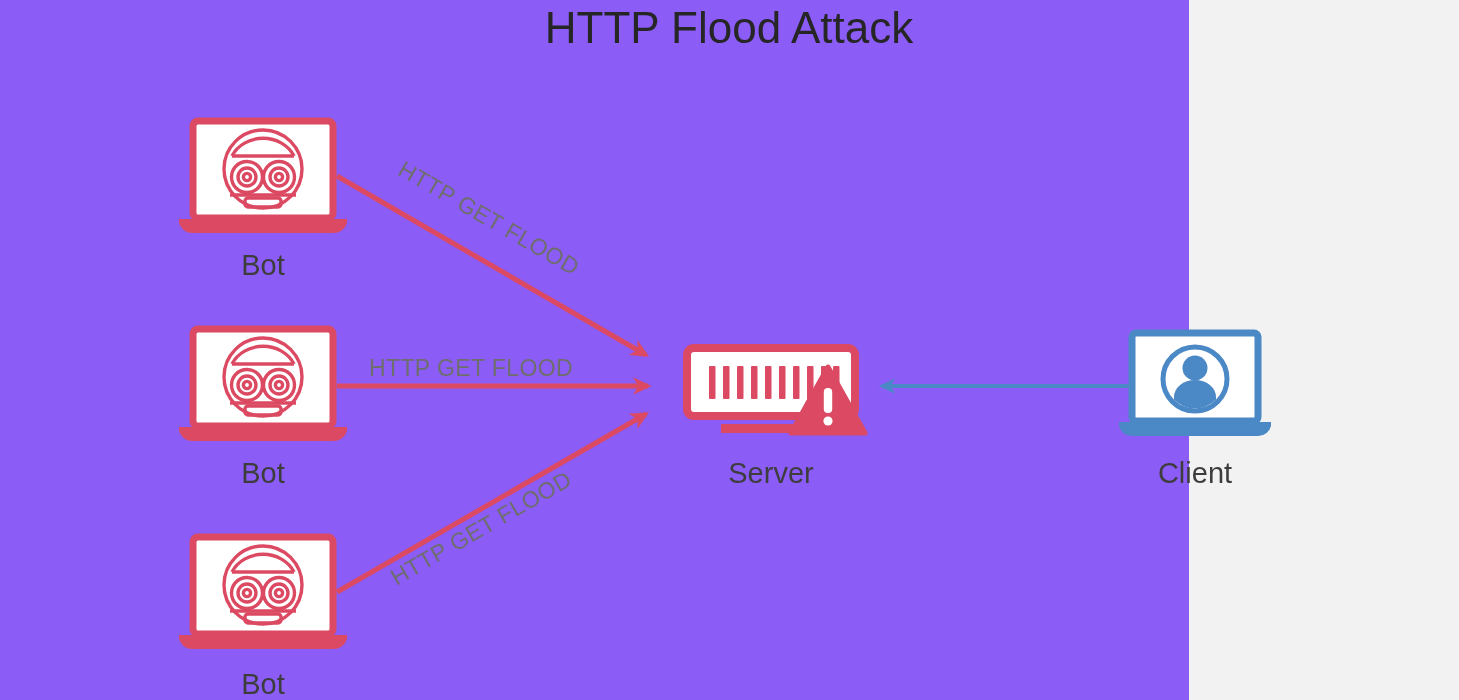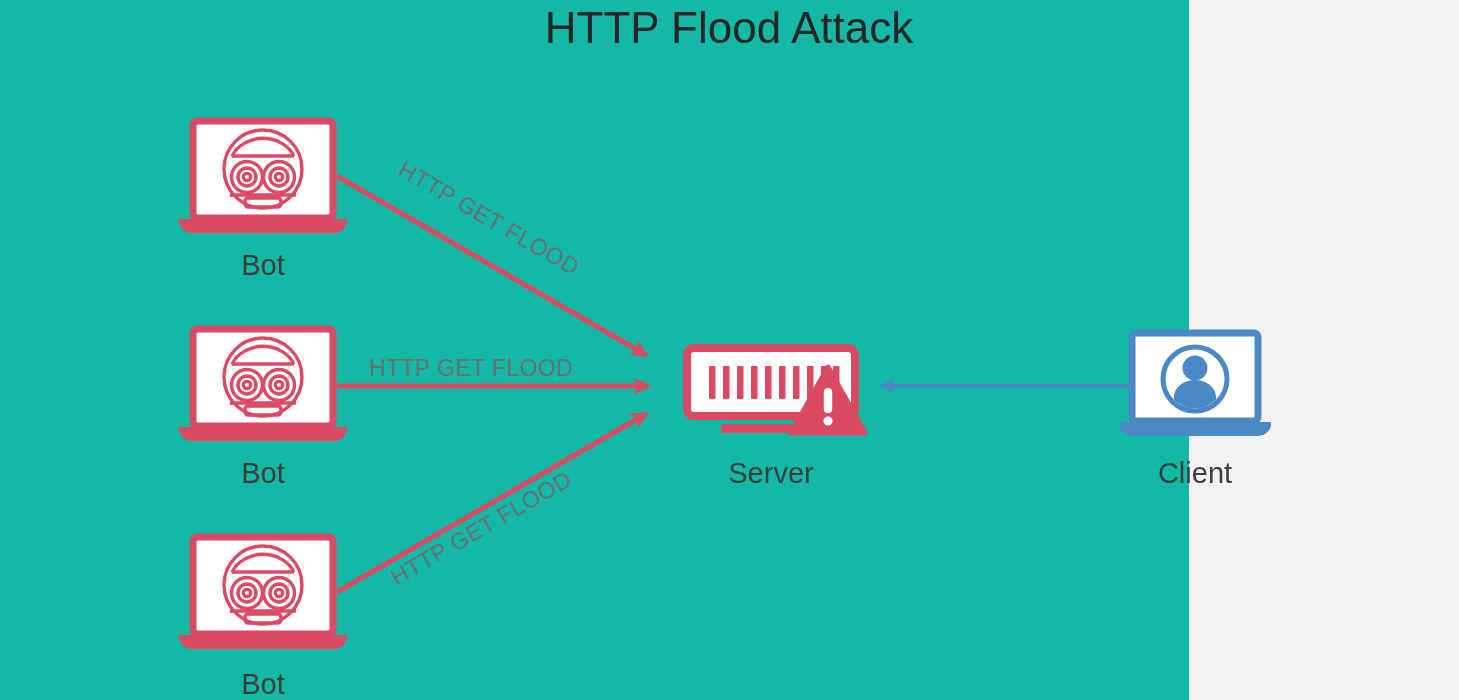--- a/index.html
+++ b/index.html
@@ -10,21 +10,21 @@
   body {
     width: 1459px;
     height: 700px;
     font-family: "Liberation Sans", sans-serif;
     overflow: hidden;
   }
   #canvas {
     position: relative;
     width: 1189px;
     height: 700px;
-    background: #14b8a6;
+    background: #8b5cf6;
   }
   #diagram-svg {
     position: absolute;
     left: 0;
     top: 0;
     width: 1459px;
     height: 700px;
     display: block;
   }
   .dg-title {

